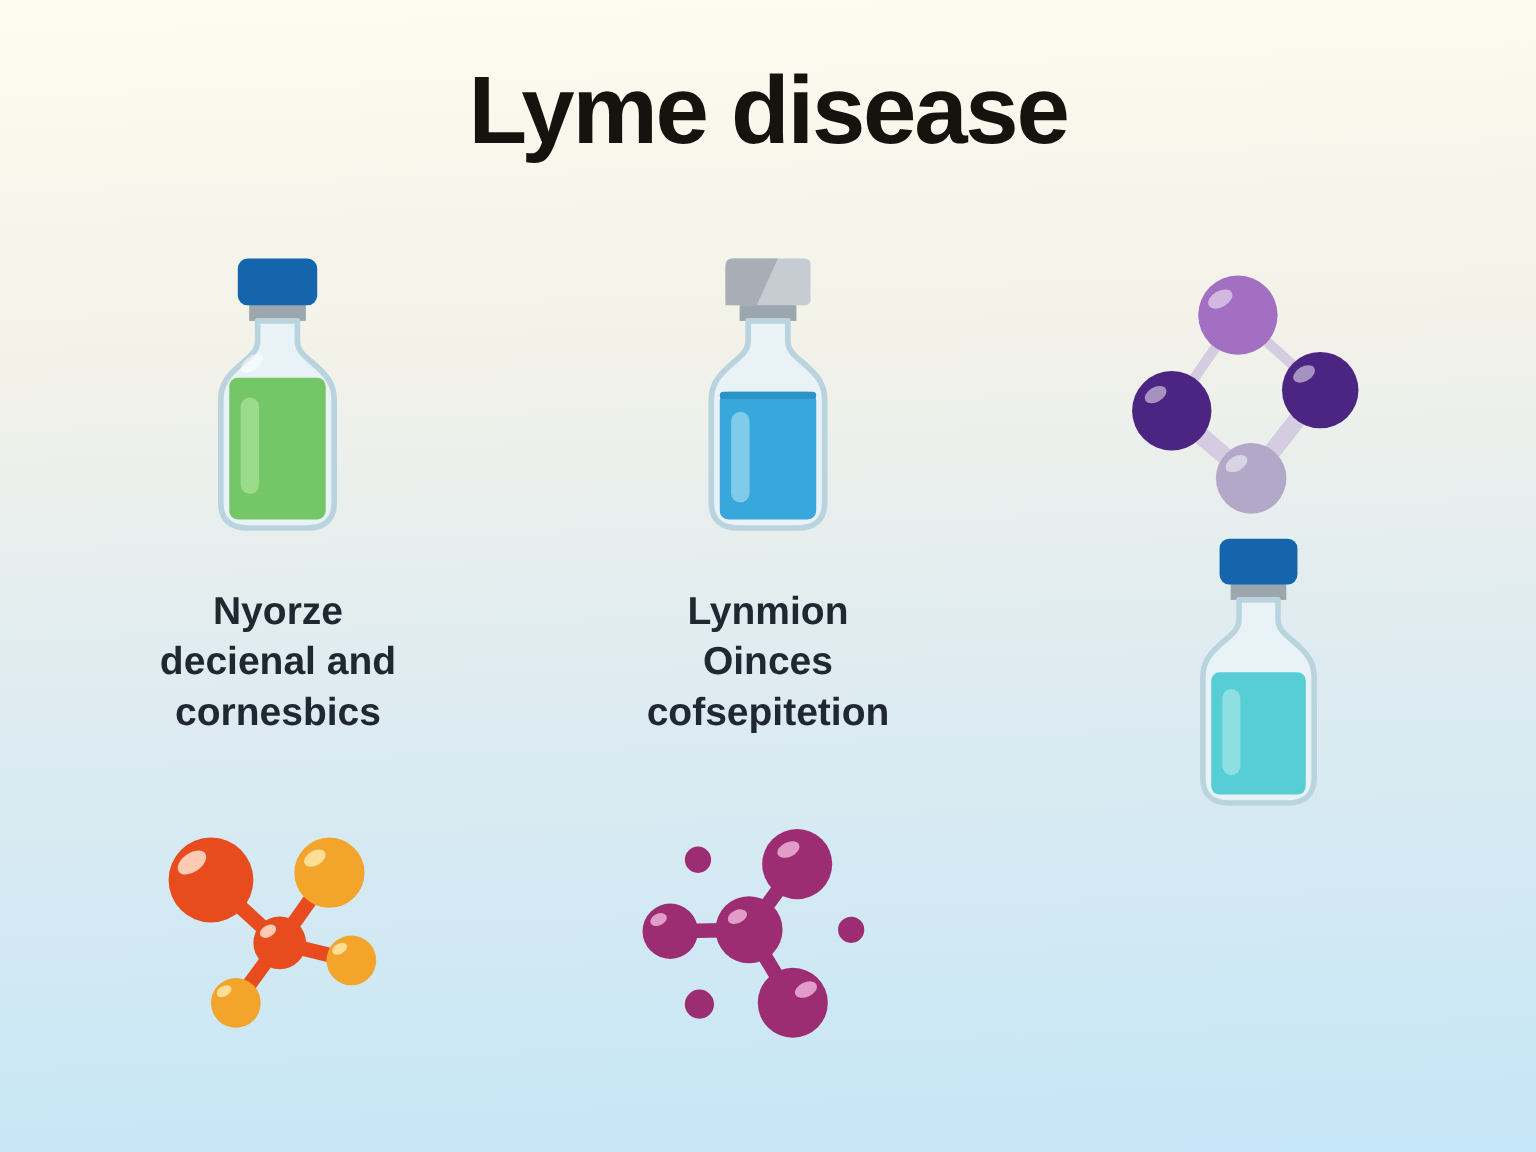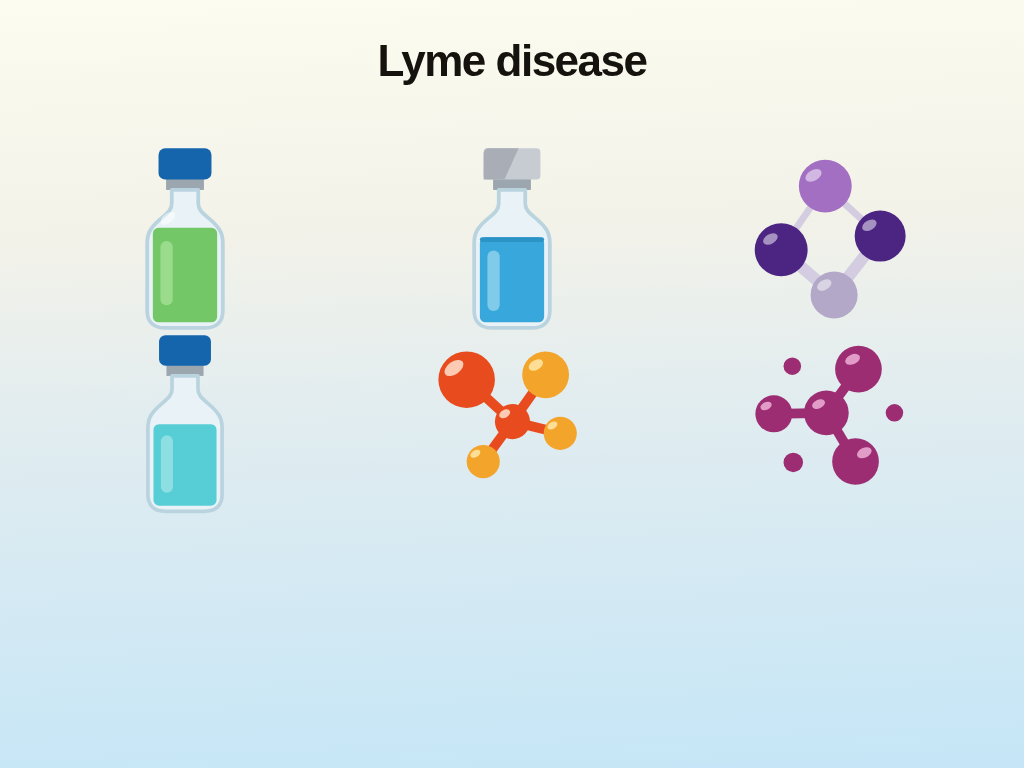--- a/index.html
+++ b/index.html
@@ -11,21 +11,21 @@
     background: linear-gradient(178deg,
       var(--bg-top) 0%,
       var(--bg-upper-mid) 30%,
       var(--bg-lower-mid) 55%,
       var(--bg-bottom) 100%);
   }
 
   .title {
     padding-top: 36px;
     text-align: center;
-    font-size: 44px;
+    font-size: 64px;
     font-weight: 800;
     letter-spacing: -1.5px;
     color: var(--title);
   }
 
   .grid {
     width: 980px;
     margin: 52px auto 0 auto;
     display: grid;
     grid-template-columns: repeat(3, 1fr);
@@ -112,20 +112,30 @@
         <circle class="p-dark" cx="41" cy="114" r="27"></circle>
         <circle class="p-dark" cx="142" cy="100" r="26"></circle>
         <circle class="p-light" cx="95" cy="160" r="24"></circle>
         <ellipse class="shine" cx="74" cy="38" rx="9" ry="5.5" transform="rotate(-30 74 38)"></ellipse>
         <ellipse class="shine" cx="30" cy="103" rx="8" ry="5" transform="rotate(-30 30 103)"></ellipse>
         <ellipse class="shine" cx="131" cy="89" rx="8" ry="5" transform="rotate(-30 131 89)"></ellipse>
         <ellipse class="shine" cx="85" cy="150" rx="8" ry="5" transform="rotate(-30 85 150)"></ellipse>
       </svg>
     </div>
 
+    <div class="label-cell">
+      <div>Nyorze</div>
+      <div>decienal and</div>
+      <div>cornesbics</div>
+    </div>
+    <div class="label-cell">
+      <div>Lynmion</div>
+      <div>Oinces</div>
+      <div>cofsepitetion</div>
+    </div>
 
     <div class="icon-cell">
       <svg viewBox="0 0 110 200" width="102" height="192">
         <rect class="neck-gray" x="35" y="30" width="40" height="16"></rect>
         <rect class="cap-blue" x="27" y="2" width="56" height="33" rx="7"></rect>
         <path class="glass" d="M41,46 L41,60 C41,66 38,69 31,75 C19,85 15,91 15,102 L15,174 C15,186 22,192 34,192 L76,192 C88,192 95,186 95,174 L95,102 C95,91 91,85 79,75 C72,69 69,66 69,60 L69,46 Z"></path>
         <rect class="liq-teal" x="21" y="98" width="68" height="88" rx="6"></rect>
         <rect class="liq-teal-hi" x="29" y="110" width="13" height="62" rx="6.5"></rect>
       </svg>
     </div>

